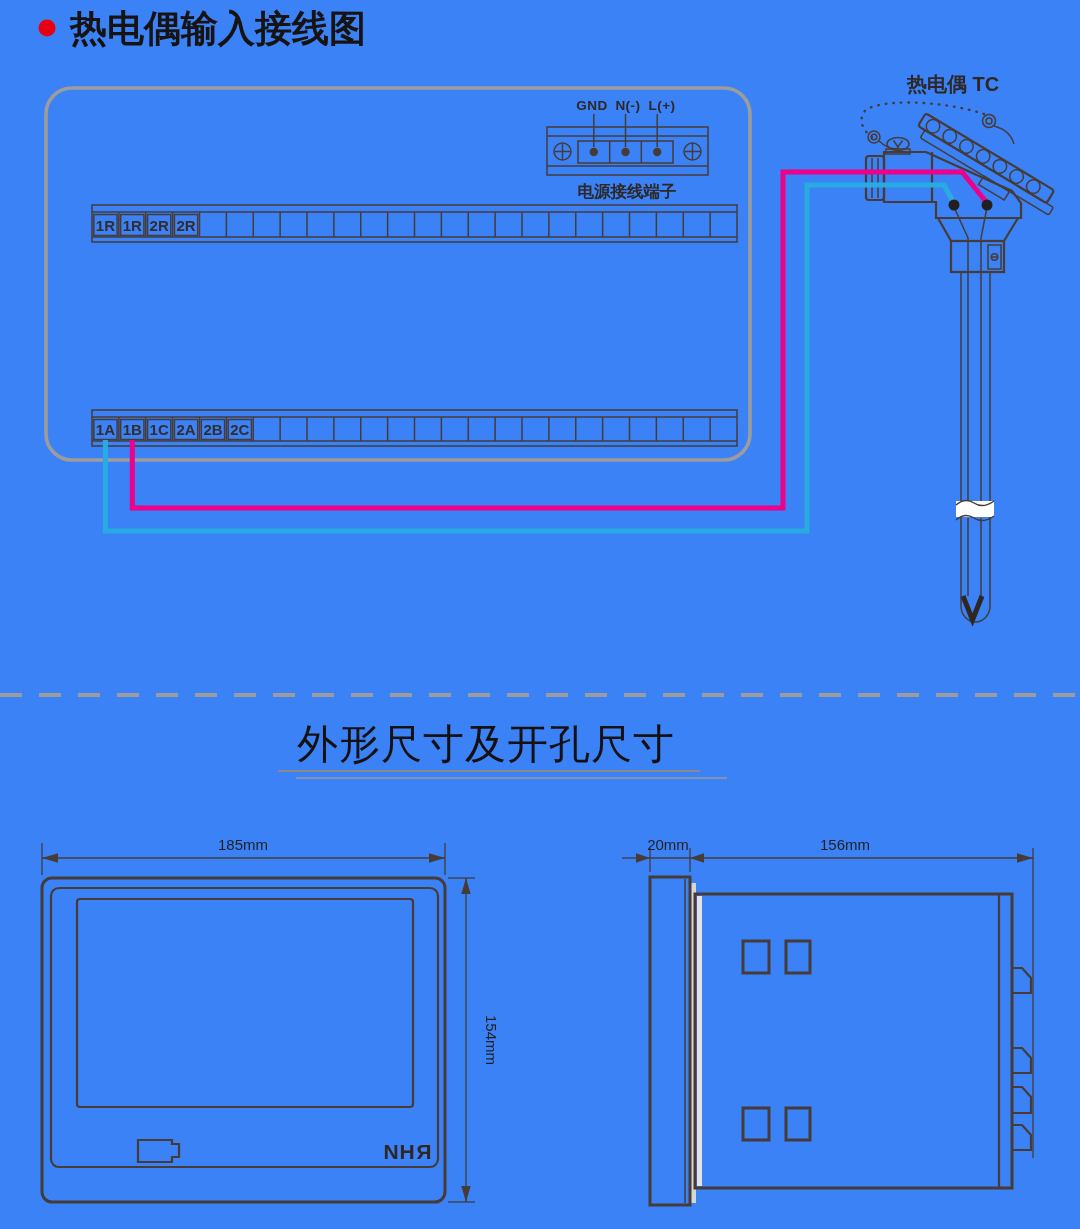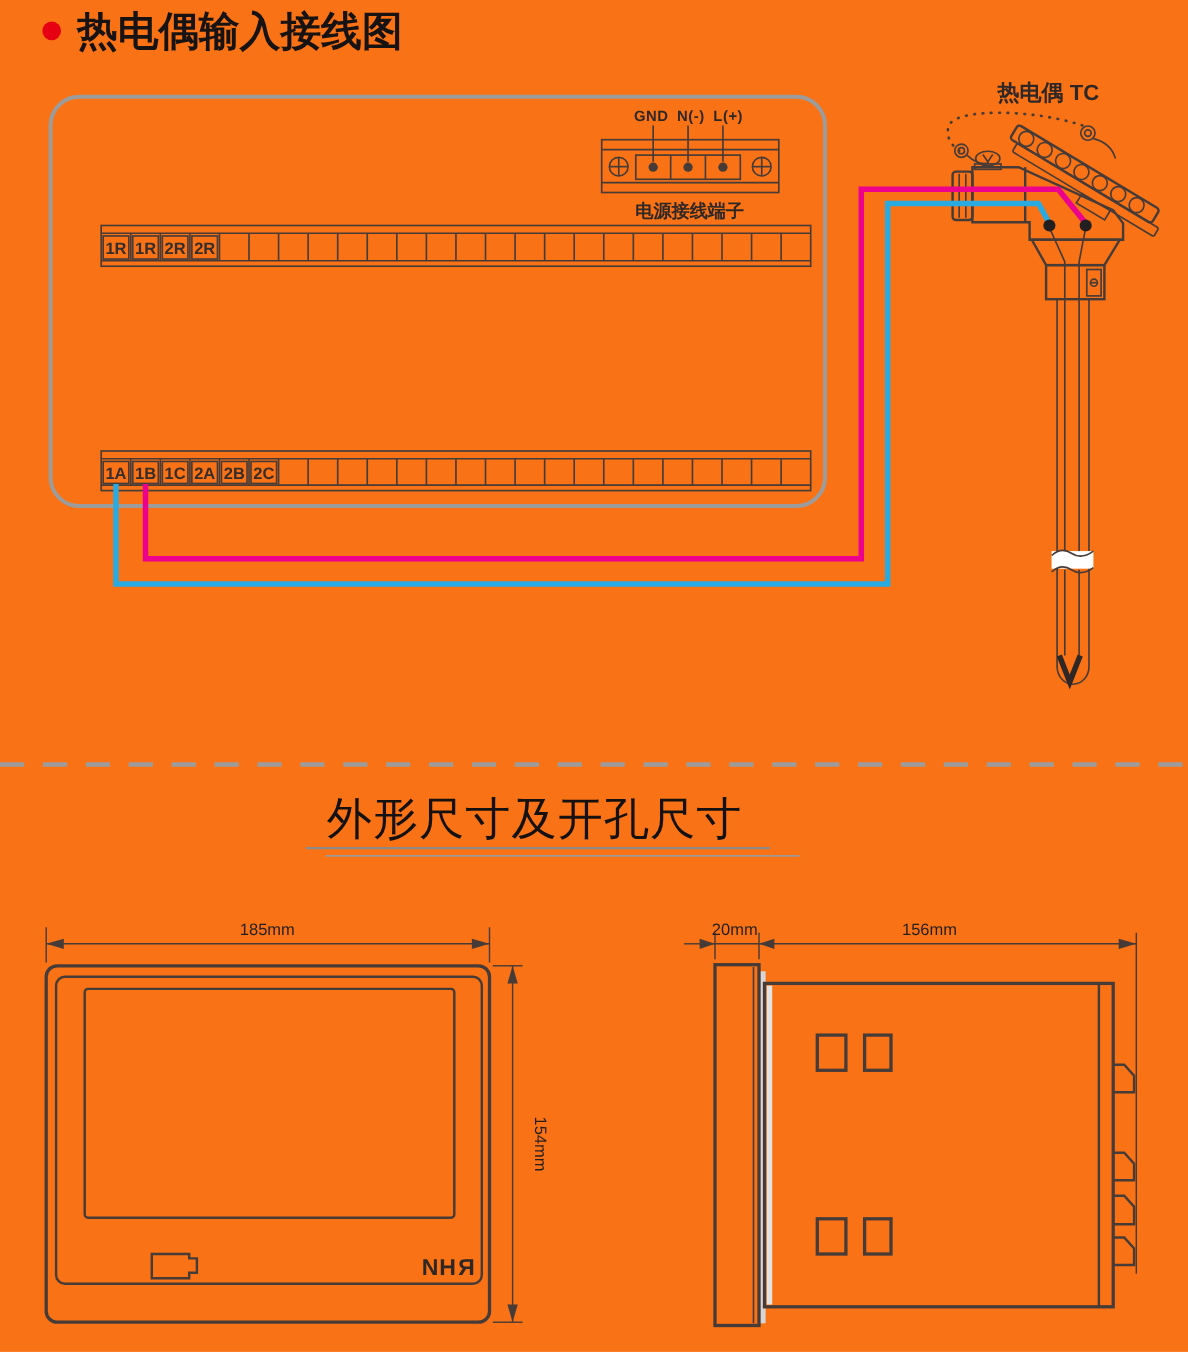--- a/index.html
+++ b/index.html
@@ -1,16 +1,16 @@
 <!DOCTYPE html>
 <html><head>
 <meta charset="utf-8">
 <style>
   html,body{margin:0;padding:0;background:#ffffff;}
-  #stage{position:relative;width:1080px;height:1229px;background:#f97316;overflow:hidden;
+  #stage{position:relative;width:1080px;height:1229px;background:#3b82f6;overflow:hidden;
          font-family:"Liberation Sans",sans-serif;}
   svg{position:absolute;left:0;top:0;}
   
   .ln1{stroke:#473b38;stroke-width:1.5;fill:none;}
   .ln2{stroke:#473b38;stroke-width:2.2;fill:none;}
   .ln3{stroke:#473b38;stroke-width:3;fill:none;}
   .dim{stroke:#473b38;stroke-width:1.3;fill:none;}
   .panel{stroke:#9c9c9c;stroke-width:3.6;fill:none;}
   .fil{fill:#473b38;stroke:none;}
   .whitefill{fill:#ffffff;stroke:none;}

